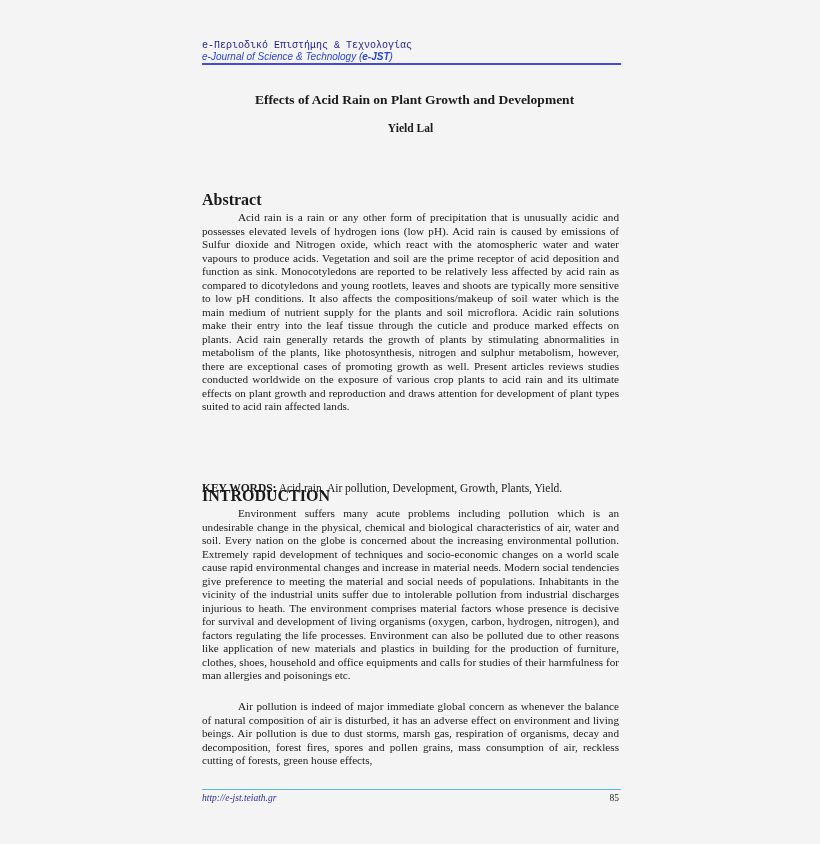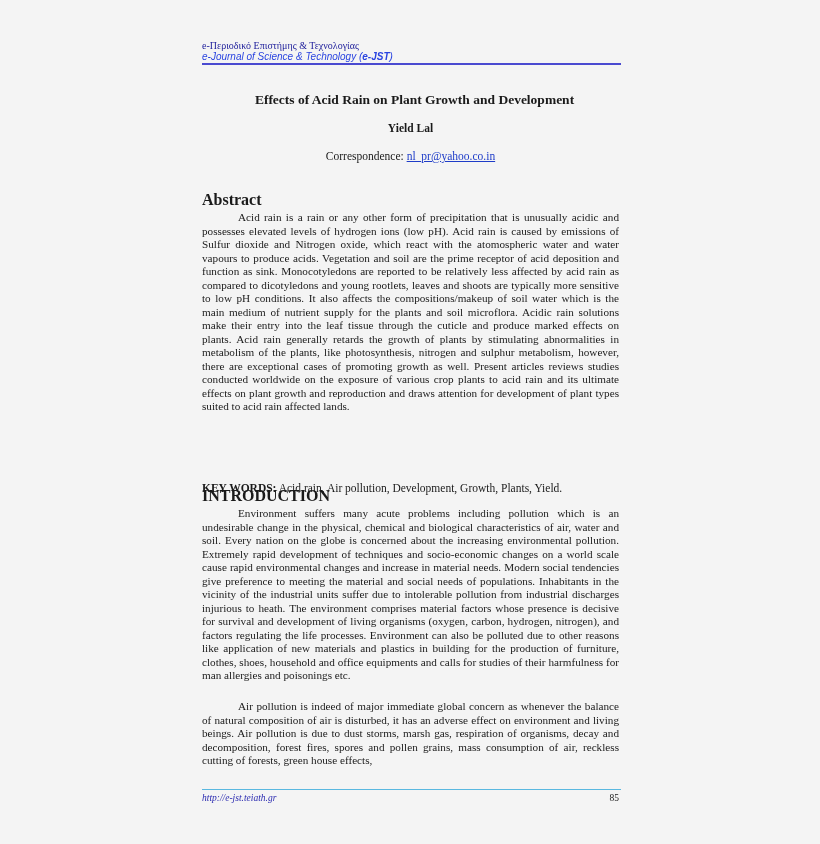--- a/index.html
+++ b/index.html
@@ -1,21 +1,21 @@
 <!DOCTYPE html>
 <html><head>
   <meta charset="utf-8">
   <style>
     html, body { margin:0; padding:0; }
     body {
       width:820px; height:844px; background:#f4f4f4; position:relative; overflow:hidden;
       font-family:"Liberation Serif", serif; color:#1a1a1a;
     }
     .page { position:absolute; left:202px; top:0; width:417px; }
-    .hdr-gr { position:absolute; top:40px; left:0; font-family:Liberation Serif, serif; font-size:10px; color:#1c1c9a; }
+    .hdr-gr { position:absolute; top:40px; left:0; font-family:Liberation Mono, monospace; font-size:10px; color:#1c1c9a; }
     .hdr-en { position:absolute; top:51px; left:0; font-family:"Liberation Sans", sans-serif; font-size:10px; color:#2a44e0; font-style:italic; }
     .hdr-en b { font-weight:bold; }
     .hdr-rule { position:absolute; top:63px; left:0; width:419px; height:2px; background:#4a4ad0; }
     .title { position:absolute; top:92px; left:4px; width:417px; text-align:center; font-weight:bold; font-size:13.5px; }
     .author { position:absolute; top:122px; left:0; width:417px; text-align:center; font-weight:bold; font-size:11.5px; }
     .affil { position:absolute; top:150px; left:0; width:417px; text-align:center; font-size:11.5px; line-height:13px; }
     .affil a { color:#1e3cc8; text-decoration:underline; }
     .h { position:absolute; left:0; font-weight:bold; font-size:16px; }
     .para { position:absolute; left:0; width:417px; font-size:11.2px; line-height:13.5px; text-align:justify; text-indent:36px; }
     .kw { position:absolute; left:0; top:446px; font-size:11.5px;margin-top:36px; }
@@ -28,21 +28,20 @@
 <body>
 
 <div class="page">
   <div class="hdr-gr">e-Περιοδικό Επιστήμης &amp; Τεχνολογίας</div>
   <div class="hdr-en"><span>e-Journal of Science &amp; Technology (</span><b>e-JST</b><span>)</span></div>
   <div class="hdr-rule"></div>
 
   <div class="title">Effects of Acid Rain on Plant Growth and Development</div>
   <div class="author">Yield Lal</div>
   <div class="affil">
-    <div><span>Correspondence: </span><a href="#">nl_pr@yahoo.co.in</a></div>
   </div>
 
   <div class="h" style="top:191px;">Abstract</div>
   <div class="para" style="top:211px;">Acid rain is a rain or any other form of precipitation that is unusually acidic and possesses elevated levels of hydrogen ions (low pH). Acid rain is caused by emissions of Sulfur dioxide and Nitrogen oxide, which react with the atomospheric water and water vapours to produce acids. Vegetation and soil are the prime receptor of acid deposition and function as sink. Monocotyledons are reported to be relatively less affected by acid rain as compared to dicotyledons and young rootlets, leaves and shoots are typically more sensitive to low pH conditions. It also affects the compositions/makeup of soil water which is the main medium of nutrient supply for the plants and soil microflora. Acidic rain solutions make their entry into the leaf tissue through the cuticle and produce marked effects on plants. Acid rain generally retards the growth of plants by stimulating abnormalities in metabolism of the plants, like photosynthesis, nitrogen and sulphur metabolism, however, there are exceptional cases of promoting growth as well. Present articles reviews studies conducted worldwide on the exposure of various crop plants to acid rain and its ultimate effects on plant growth and reproduction and draws attention for development of plant types suited to acid rain affected lands.</div>
 
   <div class="kw"><b>KEY WORDS:</b><span> Acid rain, Air pollution, Development, Growth, Plants, Yield.</span></div>
 
   <div class="h" style="top:487px;">INTRODUCTION</div>
   <div class="para" style="top:507px;">Environment suffers many acute problems including pollution which is an undesirable change in the physical, chemical and biological characteristics of air, water and soil. Every nation on the globe is concerned about the increasing environmental pollution. Extremely rapid development of techniques and socio-economic changes on a world scale cause rapid environmental changes and increase in material needs. Modern social tendencies give preference to meeting the material and social needs of populations. Inhabitants in the vicinity of the industrial units suffer due to intolerable pollution from industrial discharges injurious to heath. The environment comprises material factors whose presence is decisive for survival and development of living organisms (oxygen, carbon, hydrogen, nitrogen), and factors regulating the life processes. Environment can also be polluted due to other reasons like application of new materials and plastics in building for the production of furniture, clothes, shoes, household and office equipments and calls for studies of their harmfulness for man allergies and poisonings etc.</div>
   <div class="para" style="top:700px;">Air pollution is indeed of major immediate global concern as whenever the balance of natural composition of air is disturbed, it has an adverse effect on environment and living beings. Air pollution is due to dust storms, marsh gas, respiration of organisms, decay and decomposition, forest fires, spores and pollen grains, mass consumption of air, reckless cutting of forests, green house effects,</div>

